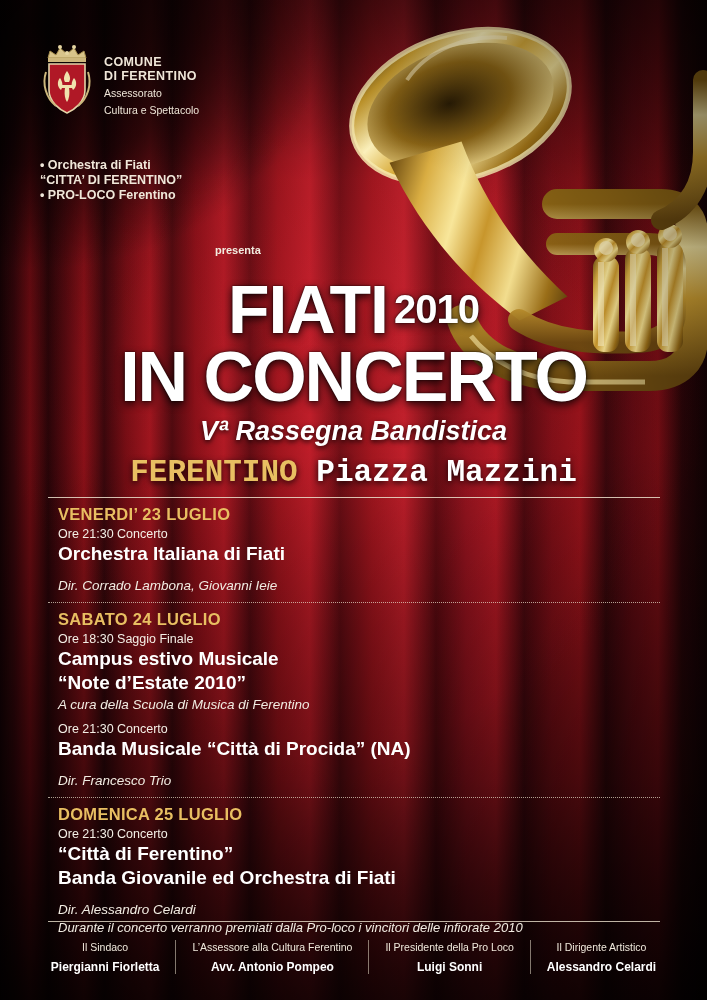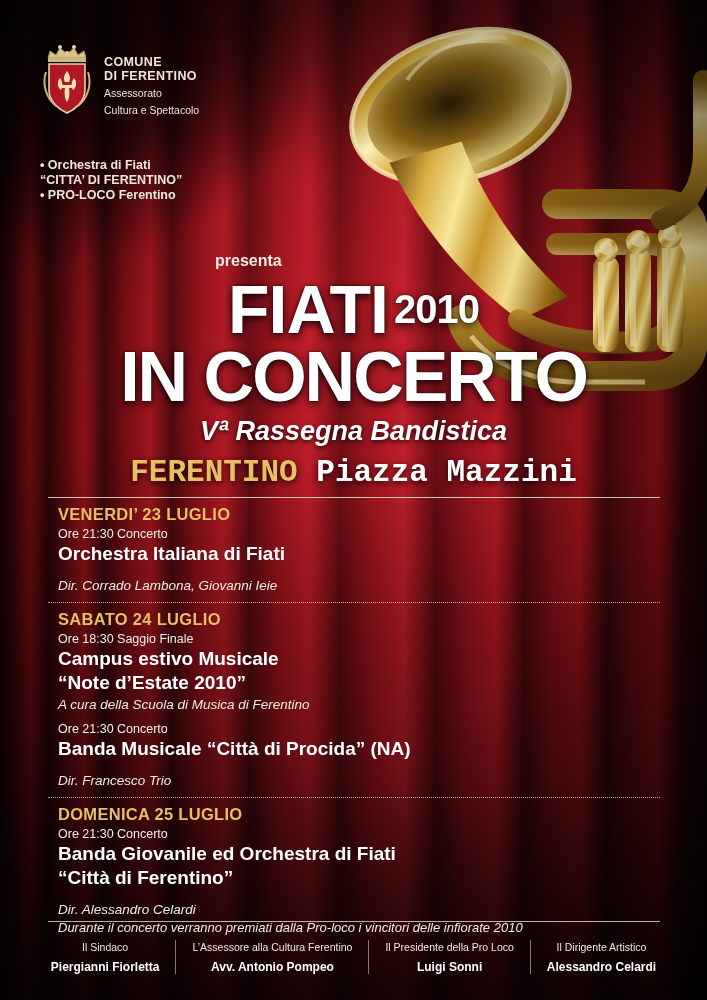--- a/index.html
+++ b/index.html
@@ -60,22 +60,22 @@
   .crest-text .l1 { font-weight: bold; font-size: 12.5px; letter-spacing: .4px; line-height: 13.5px; }
   .crest-text .l2 { font-size: 10.5px; line-height: 12.5px; margin-top: 4px; }
 
   .orgs {
     position: absolute; left: 40px; top: 158px; z-index: 5;
     color: #f0e7d9; font-size: 12.5px; font-weight: bold; line-height: 15px;
   }
 
   
   .presenta {
-    position: absolute; left: 215px; top: 252px; z-index: 5;
-    color: #f2ece0; font-size: 16px; font-weight: bold;
+    position: absolute; left: 215px; top: 244px; z-index: 5;
+    color: #f2ece0; font-size: 11px; font-weight: bold;
   }
   .title-wrap { position: absolute; left: 0; top: 278px; width: 707px; z-index: 5; text-align: center; }
   .t-line1 {
     font-family: "Liberation Sans", sans-serif;
     font-weight: bold; font-size: 68px; line-height: 62px;
     color: #ffffff; letter-spacing: -1px;
     text-shadow: 0 3px 8px rgba(0,0,0,0.85), 0 0 2px rgba(0,0,0,0.9);
   }
   .t-line1 .yr { font-size: 40px; vertical-align: 10px; margin-left: 6px; }
   .t-line2 {
@@ -276,22 +276,22 @@
       <div class="gap"></div>
       <div class="ore">Ore 21:30 Concerto</div>
       <div class="big">Banda Musicale “Città di Procida” (NA)</div>
       <div class="dir">Dir. Francesco Trio</div>
     </div>
 
     <div class="rule dotted"></div>
     <div class="day">
       <div class="day-name">DOMENICA 25 LUGLIO</div>
       <div class="ore">Ore 21:30 Concerto</div>
+      <div class="big">“Città di Ferentino”</div>
       <div class="big">Banda Giovanile ed  Orchestra di Fiati</div>
-      <div class="big">“Città di Ferentino”</div>
       <div class="dir">Dir. Alessandro Celardi</div>
       <div class="note small">Durante il concerto verranno premiati dalla Pro-loco i vincitori delle infiorate 2010</div>
     </div>
 
   </div>
 
   <div class="footer-rule"></div>
 
   <div class="footer">
     <div class="fcol">

